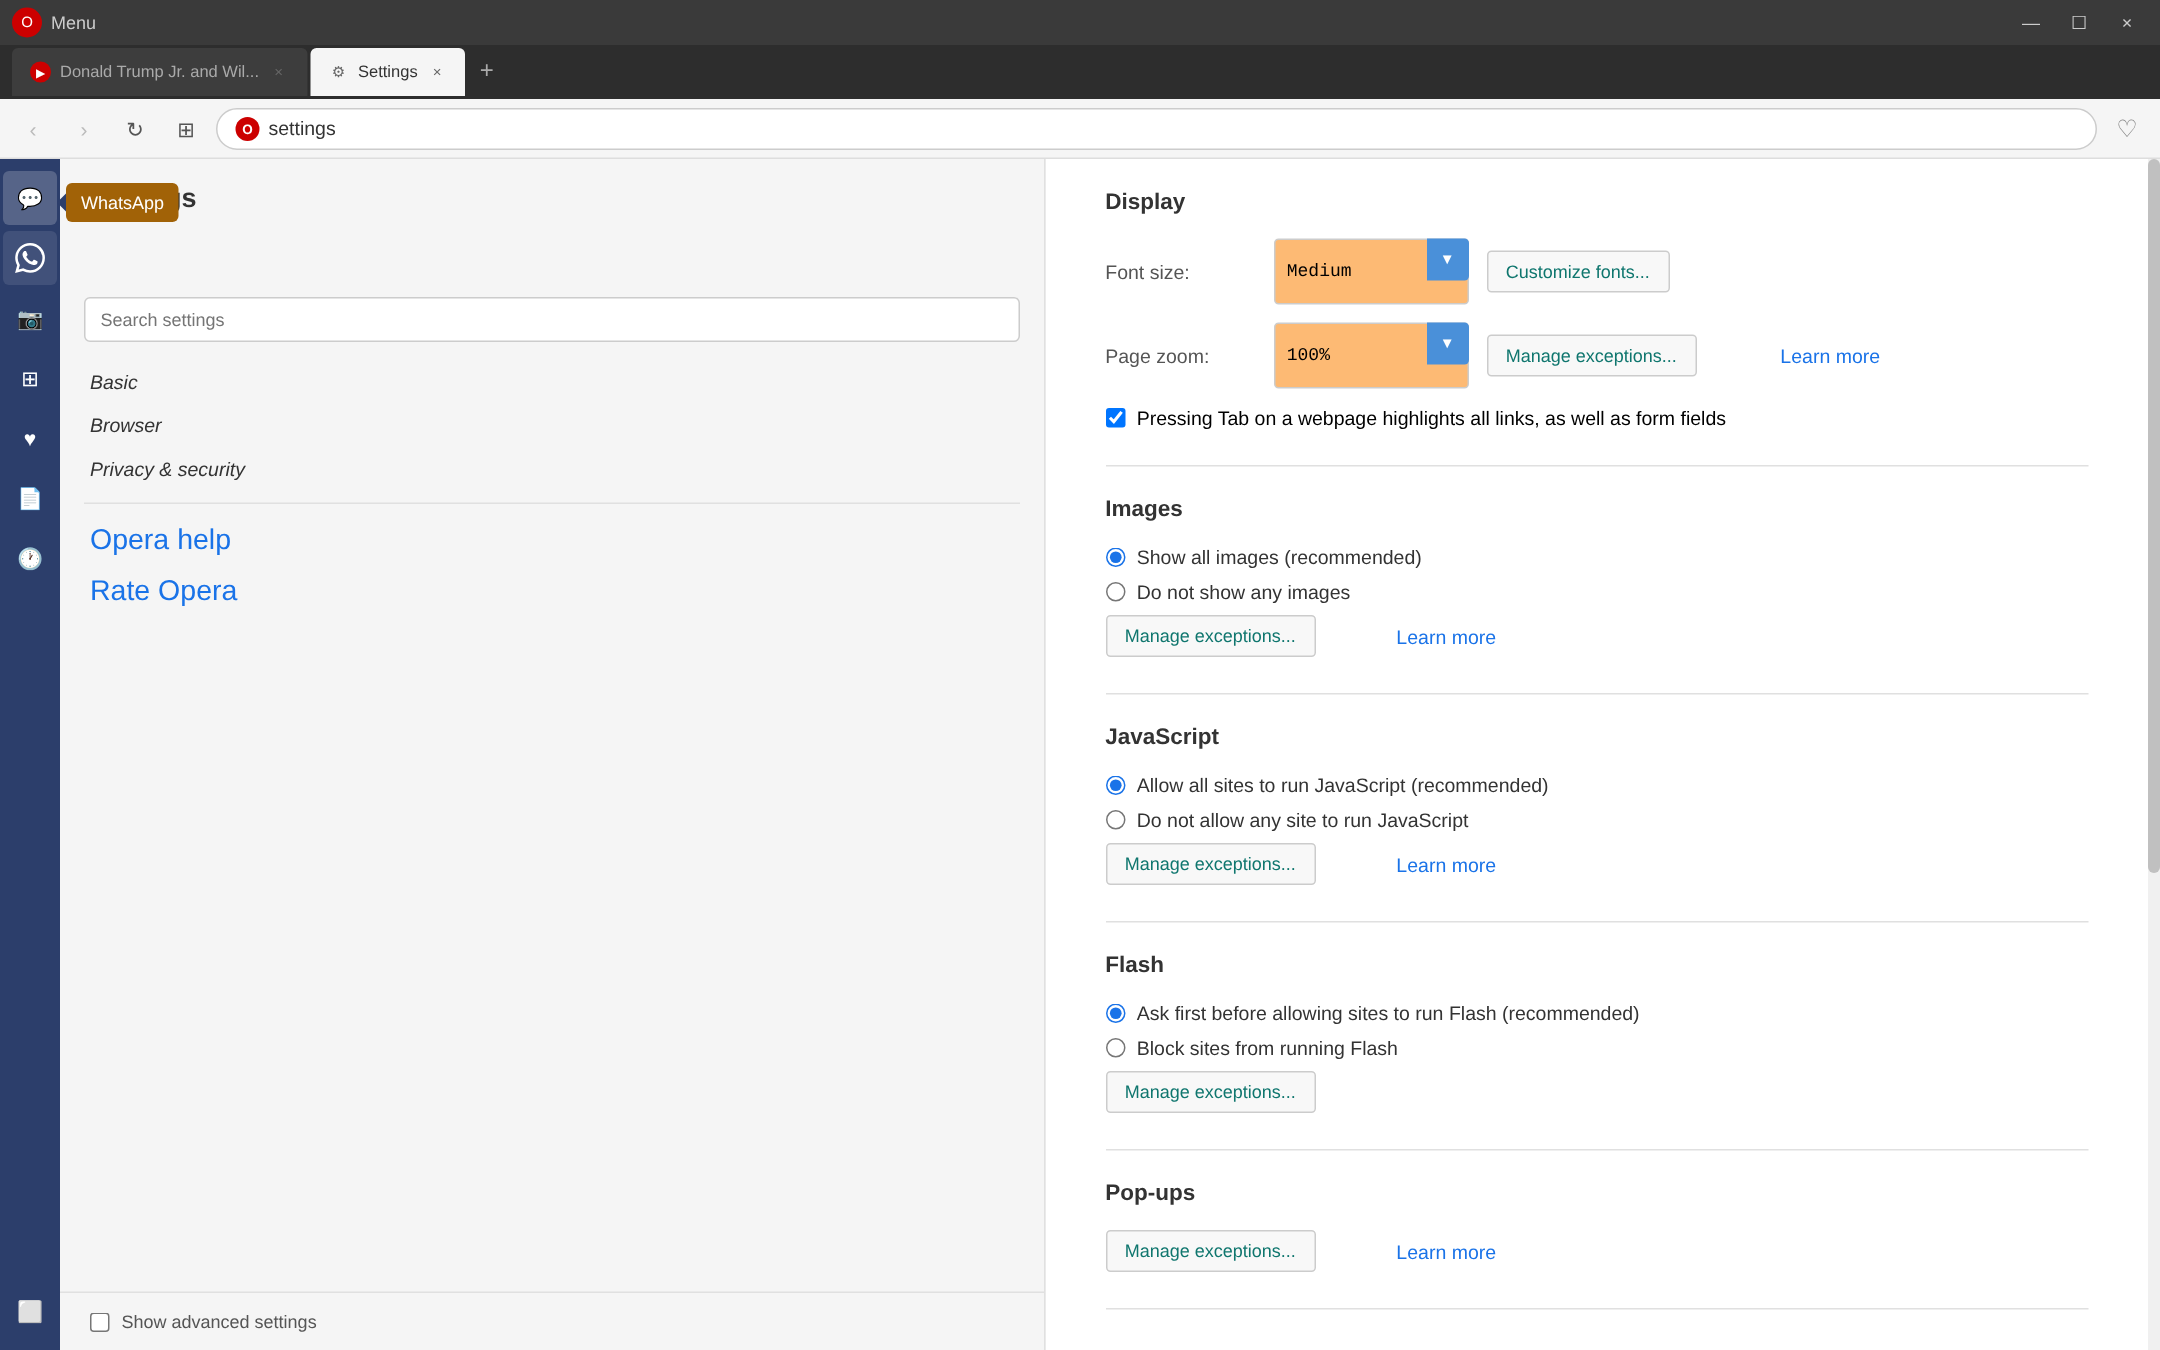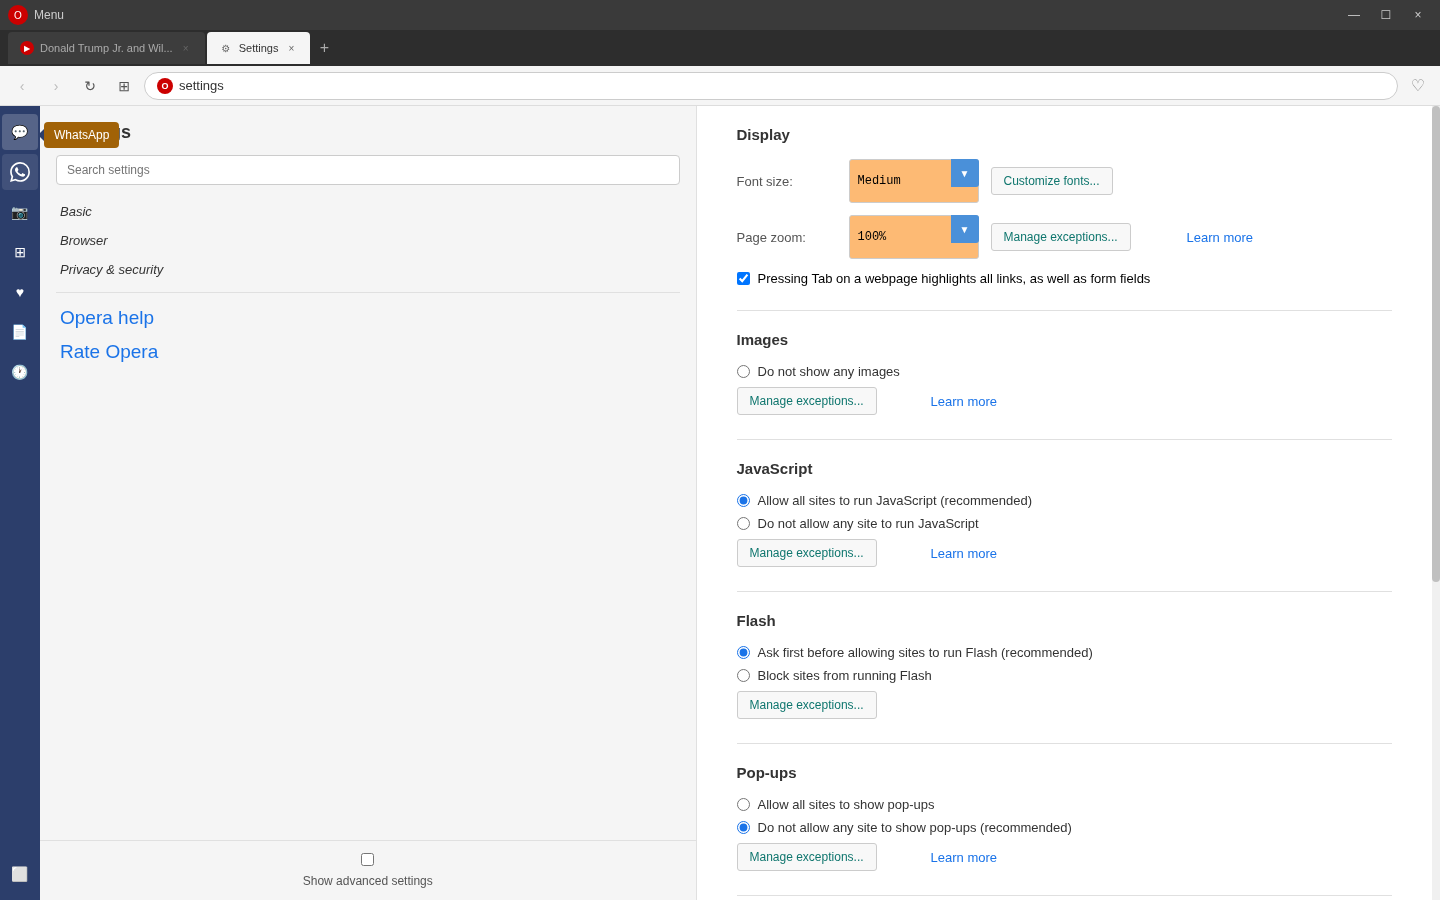--- a/index.html
+++ b/index.html
@@ -29,21 +29,21 @@
     .sidebar-icon.active { background: rgba(255,255,255,0.2); }
 
     .sidebar-nav { flex: 1; padding: 8px 0; }
     .settings-title { font-size: 18px; font-weight: 600; color: #333; padding: 16px 20px 12px; }
     .search-settings { margin: 0 16px 12px; }
     .search-settings input { width: 100%; height: 30px; border: 1px solid #ccc; border-radius: 4px; padding: 0 10px; font-size: 12px; background: white; }
     .nav-item { padding: 7px 20px; cursor: pointer; color: #333; font-size: 13px; font-style: italic; }
     .nav-item.active { background: #e0e8f8; color: #1a73e8; }
     .nav-link { padding: 6px 20px; cursor: pointer; color: #1a73e8; font-size: 19px; text-decoration: none; display: block; }
     .nav-divider { height: 1px; background: #e0e0e0; margin: 8px 16px; }
-    .show-advanced { display: flex; align-items: center; gap: 8px; font-size: 12px; color: #555; cursor: pointer; flex-direction: column; }
+    .show-advanced { display: flex; align-items: center; gap: 8px; font-size: 12px; color: #555; cursor: pointer; }
 
     
     .whatsapp-tooltip { position: absolute; left: 44px; top: 122px; background: #a16207; color: white; padding: 6px 10px; border-radius: 4px; font-size: 12px; white-space: nowrap; z-index: 100; }
     .whatsapp-tooltip::before { content: ''; position: absolute; left: -6px; top: 50%; transform: translateY(-50%); border: 6px solid transparent; border-right-color: #2c3e6b; border-left: none; }
 
     
     .content { flex: 1; overflow-y: auto; background: white; padding: 20px 40px; }
     .section { margin-bottom: 24px; }
     .section-title { font-size: 15px; font-weight: 600; color: #333; margin-bottom: 16px; }
     .setting-row { display: flex; align-items: center; margin-bottom: 12px; gap: 12px; }
@@ -131,21 +131,21 @@
     <div class="sidebar-icon" style="font-size:14px;margin-bottom:8px;">⬜</div>
   </div>
 
   <div class="whatsapp-tooltip">
     <span>WhatsApp</span>
   </div>
 
   <div class="sidebar-nav" style="width:220px;background:#f5f5f5;border-right:1px solid #e0e0e0;display:flex;flex-direction:column;overflow-y:auto;padding:0;">
     <div class="settings-title">Settings</div>
     <div class="search-settings">
-      <input type="text" style="width: 100%; height: 30px; border: 1px solid rgb(204, 204, 204); border-radius: 4px; padding: 0px 10px; font-size: 12px;" placeholder="Search settings">
+      <input type="text" style="width: 100%; height: 30px; border: 1px solid rgb(204, 204, 204); border-radius: 4px; padding: 0px 10px; font-size: 12px; margin-top: 43px;" placeholder="Search settings">
     </div>
     <div class="nav-item">Basic</div>
     <div class="nav-item">Browser</div>
     <div class="nav-item">Privacy &amp; security</div>
     <div class="nav-divider"></div>
     <a class="nav-link">Opera help</a>
     <a class="nav-link">Rate Opera</a>
     <div style="flex:1;"></div>
     <div style="padding:12px 20px;border-top:1px solid #e0e0e0;margin-top:auto;">
       <label class="show-advanced">
@@ -196,20 +196,24 @@
         <span>Pressing Tab on a webpage highlights all links, as well as form fields</span>
       </div>
     </div>
 
     <div class="divider"></div>
 
     <div class="section">
       <div class="section-title">Images</div>
       <div class="radio-group">
         <label class="radio-row">
+          <input type="radio" name="images" checked="" style="">
+          <span>Show all images (recommended)</span>
+        </label>
+        <label class="radio-row">
           <input type="radio" name="images" style="">
           <span>Do not show any images</span>
         </label>
       </div>
       <div class="action-row">
         <button class="btn">Manage exceptions...</button>
         <a class="link">Learn more</a>
       </div>
     </div>
 
@@ -249,30 +253,20 @@
       </div>
       <div class="action-row">
         <button class="btn">Manage exceptions...</button>
       </div>
     </div>
 
     <div class="divider"></div>
 
     <div class="section">
       <div class="section-title">Pop-ups</div>
-      <div class="radio-group">
-        <label class="radio-row">
-          <input type="radio" name="popups" style="">
-          <span>Allow all sites to show pop-ups</span>
-        </label>
-        <label class="radio-row">
-          <input type="radio" name="popups" checked="" style="">
-          <span>Do not allow any site to show pop-ups (recommended)</span>
-        </label>
-      </div>
       <div class="action-row">
         <button class="btn">Manage exceptions...</button>
         <a class="link">Learn more</a>
       </div>
     </div>
 
     <div class="divider"></div>
 
   </div>
 

